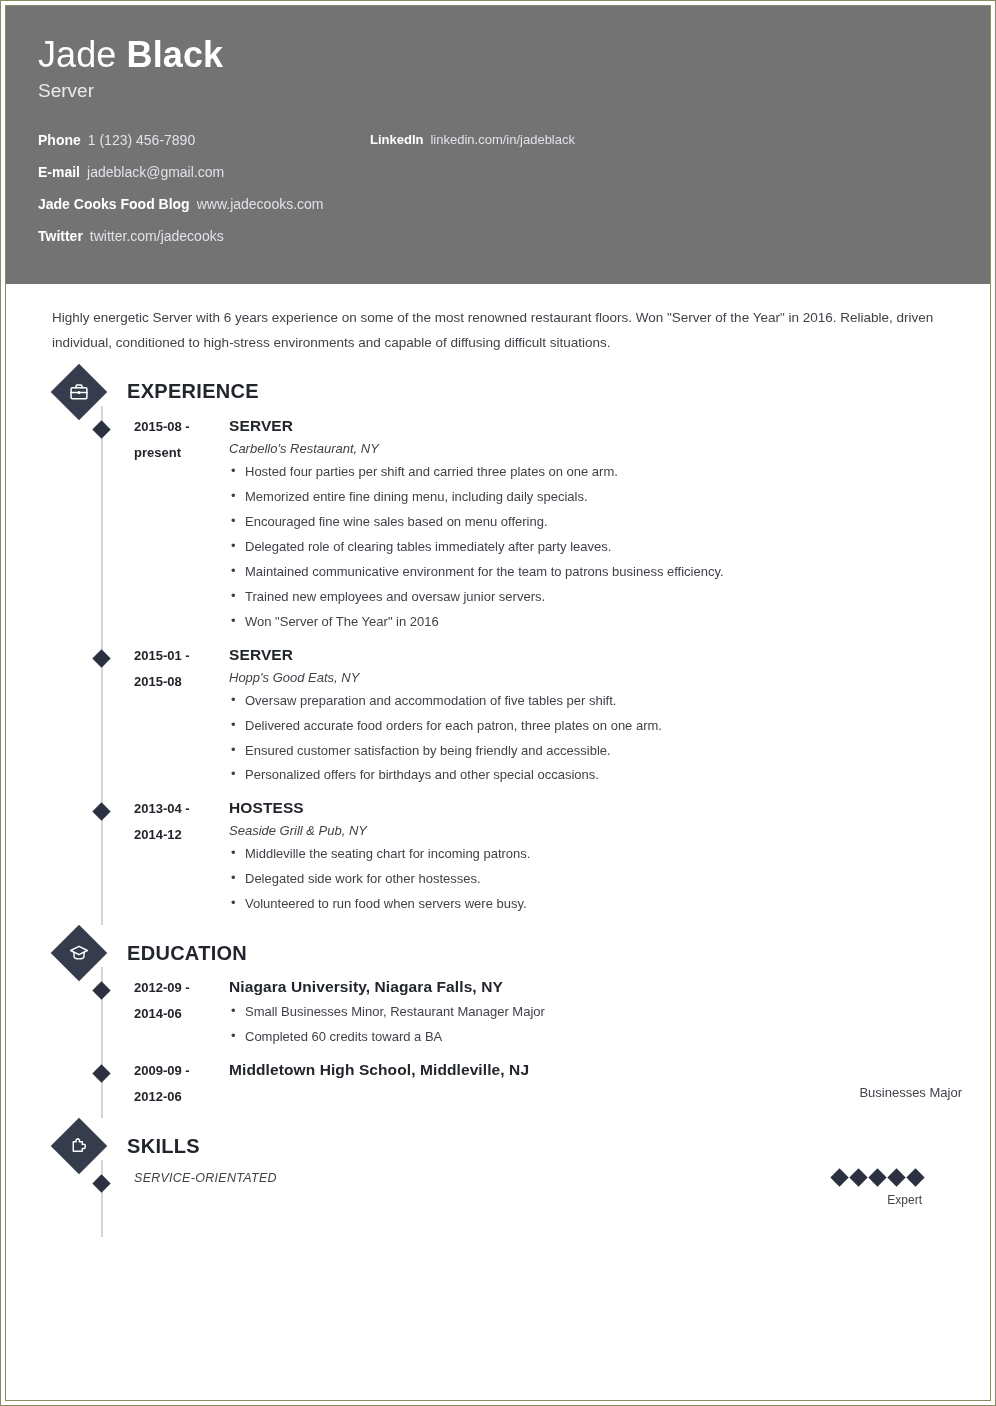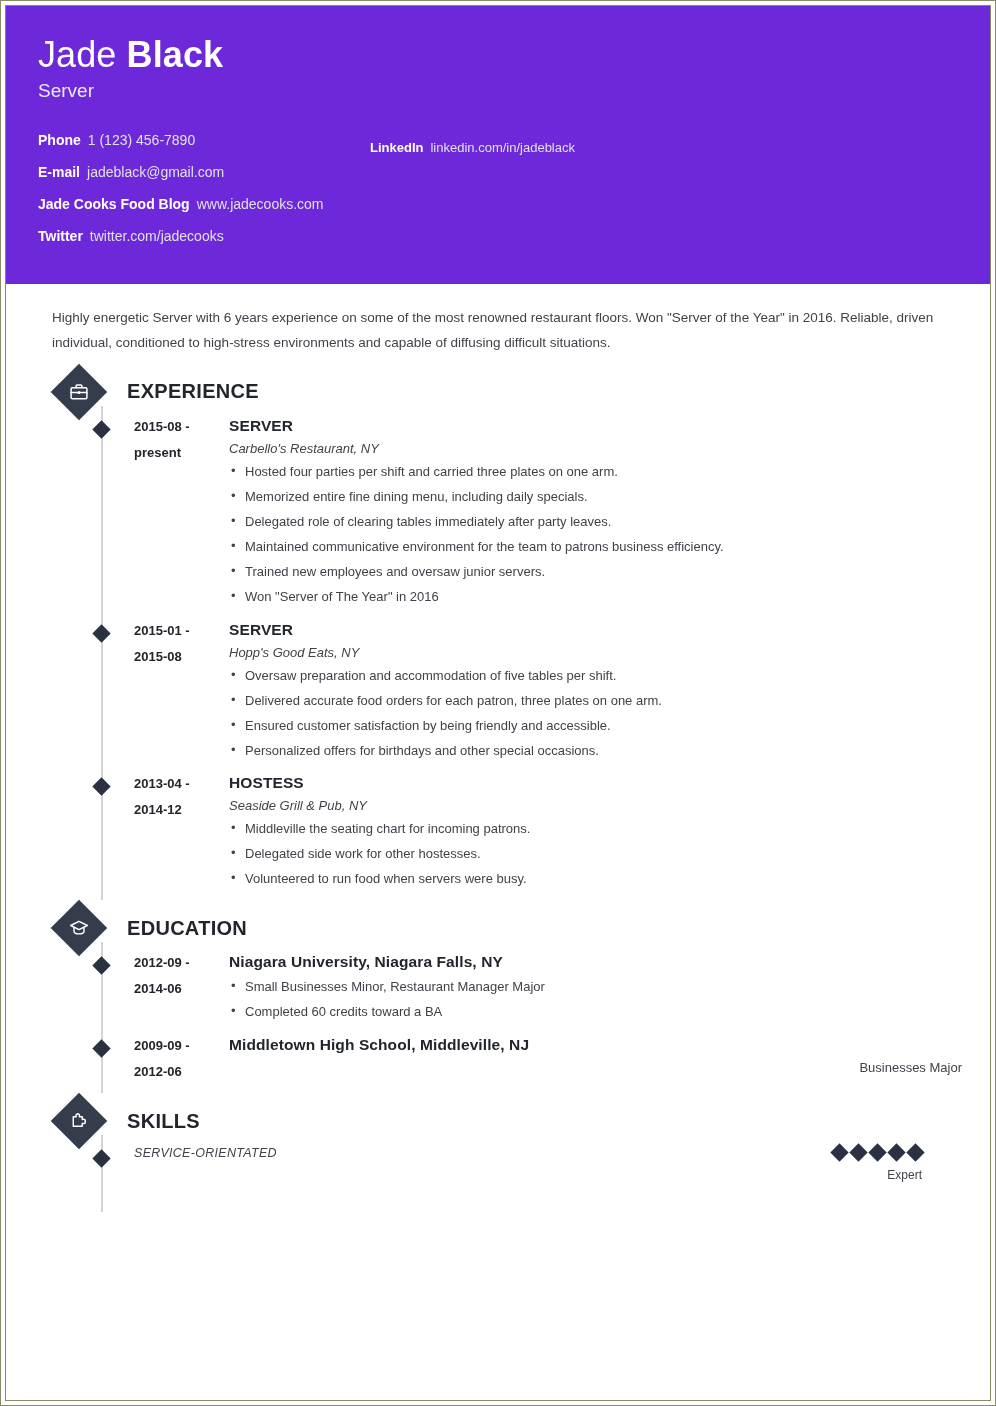--- a/index.html
+++ b/index.html
@@ -25,21 +25,21 @@
     position: absolute;
     left: 4px; top: 4px; right: 4px; bottom: 4px;
     border: 1px solid #8a8a66;
     background: #ffffff;
     box-sizing: border-box;
     overflow: hidden;
   }
 
   
   .header {
-    background: #6d28d9;
+    background: #737373;
     color: #ffffff;
     padding: 30px 0 22px 32px;
     height: 278px;
     box-sizing: border-box;
     width: 100%;
   }
   .name {
     font-size: 36px;
     line-height: 1.05;
     font-weight: 400;
@@ -72,21 +72,21 @@
   .contact-value {
     font-weight: 400;
     color: #dfe2e7;
     margin-left: 7px;
     white-space: nowrap;
   }
   .contact-left { width: 340px; }
   .contact-right {
     position: absolute;
     left: 332px;
-    top: 8px;
+    top: 0;
     display: flex;
     align-items: baseline;
     font-size: 13px;
   }
 
   
   .content {
     padding: 22px 28px 0 28px;
   }
   .summary {
@@ -324,20 +324,21 @@
             <div class="tl-date">
               <div>2015-08 -</div>
               <div>present</div>
             </div>
             <div class="tl-body">
               <div class="entry-title">SERVER</div>
               <div class="entry-sub">Carbello's Restaurant, NY</div>
               <ul class="bullets">
                 <li>Hosted four parties per shift and carried three plates on one arm.</li>
                 <li>Memorized entire fine dining menu, including daily specials.</li>
+                <li>Encouraged fine wine sales based on menu offering.</li>
                 <li>Delegated role of clearing tables immediately after party leaves.</li>
                 <li>Maintained communicative environment for the team to patrons business efficiency.</li>
                 <li>Trained new employees and oversaw junior servers.</li>
                 <li>Won "Server of The Year" in 2016</li>
               </ul>
             </div>
           </div>
 
           <div class="tl-entry">
             <span class="tl-bullet"></span>

